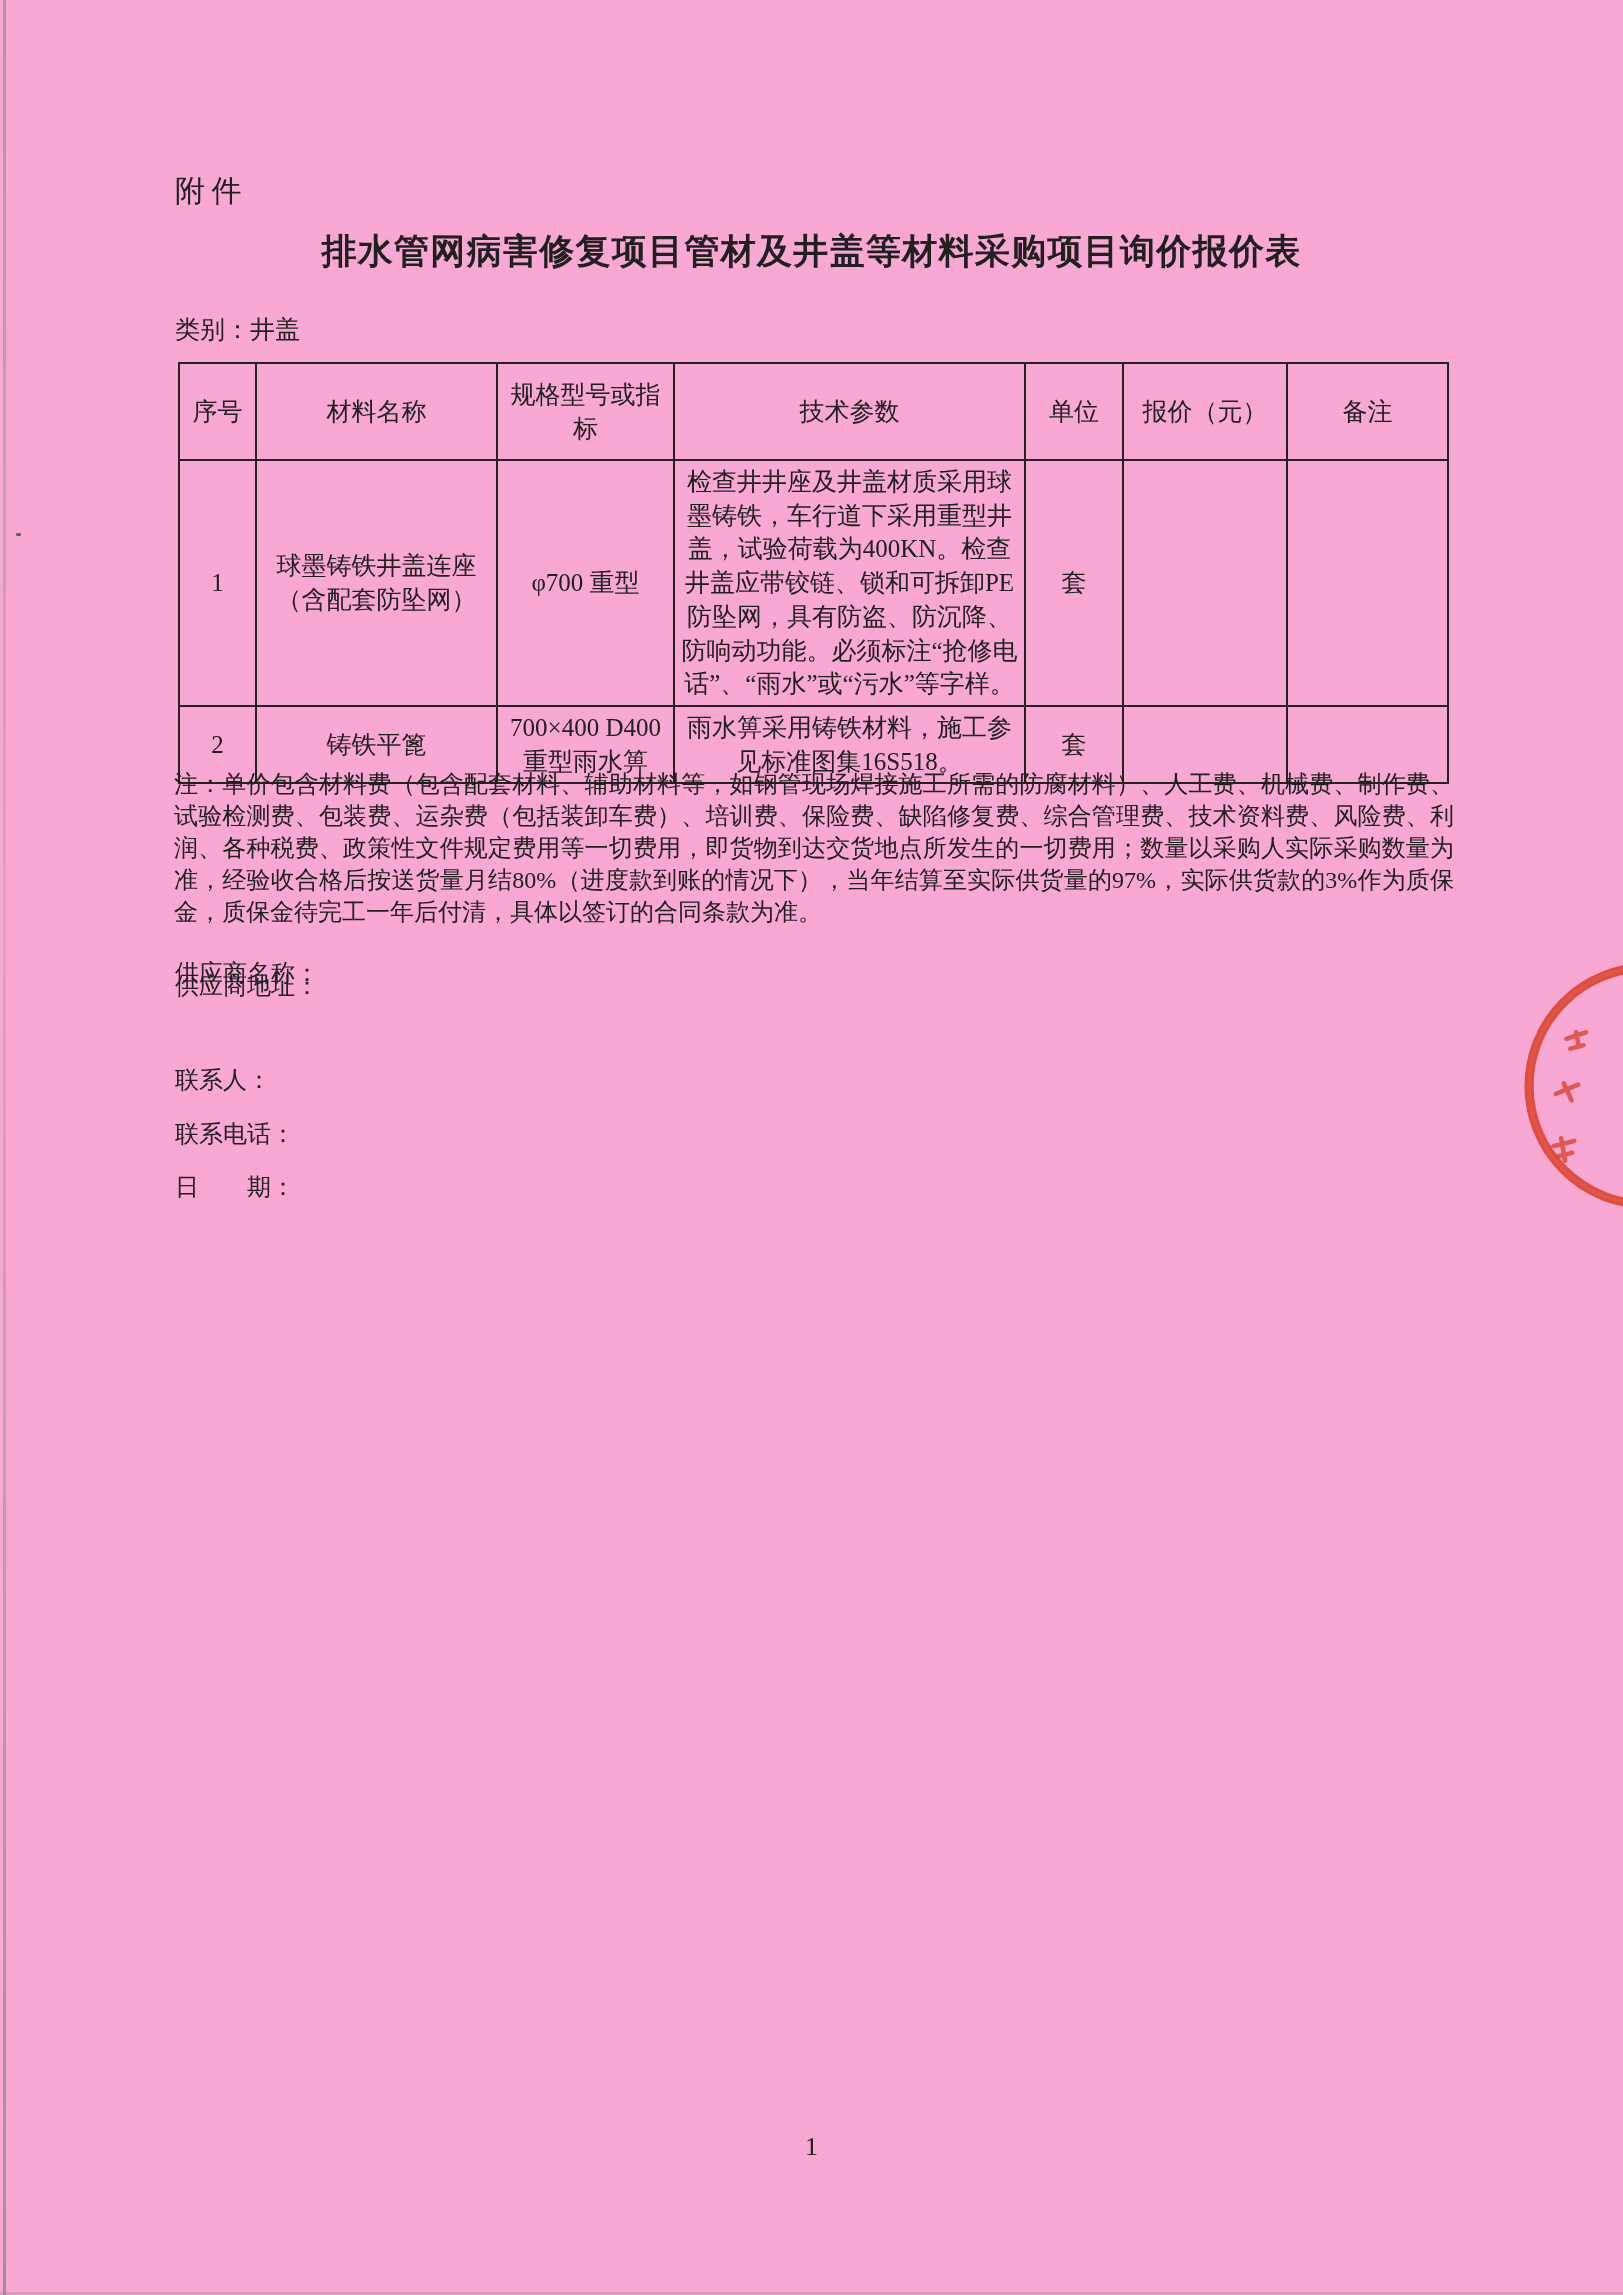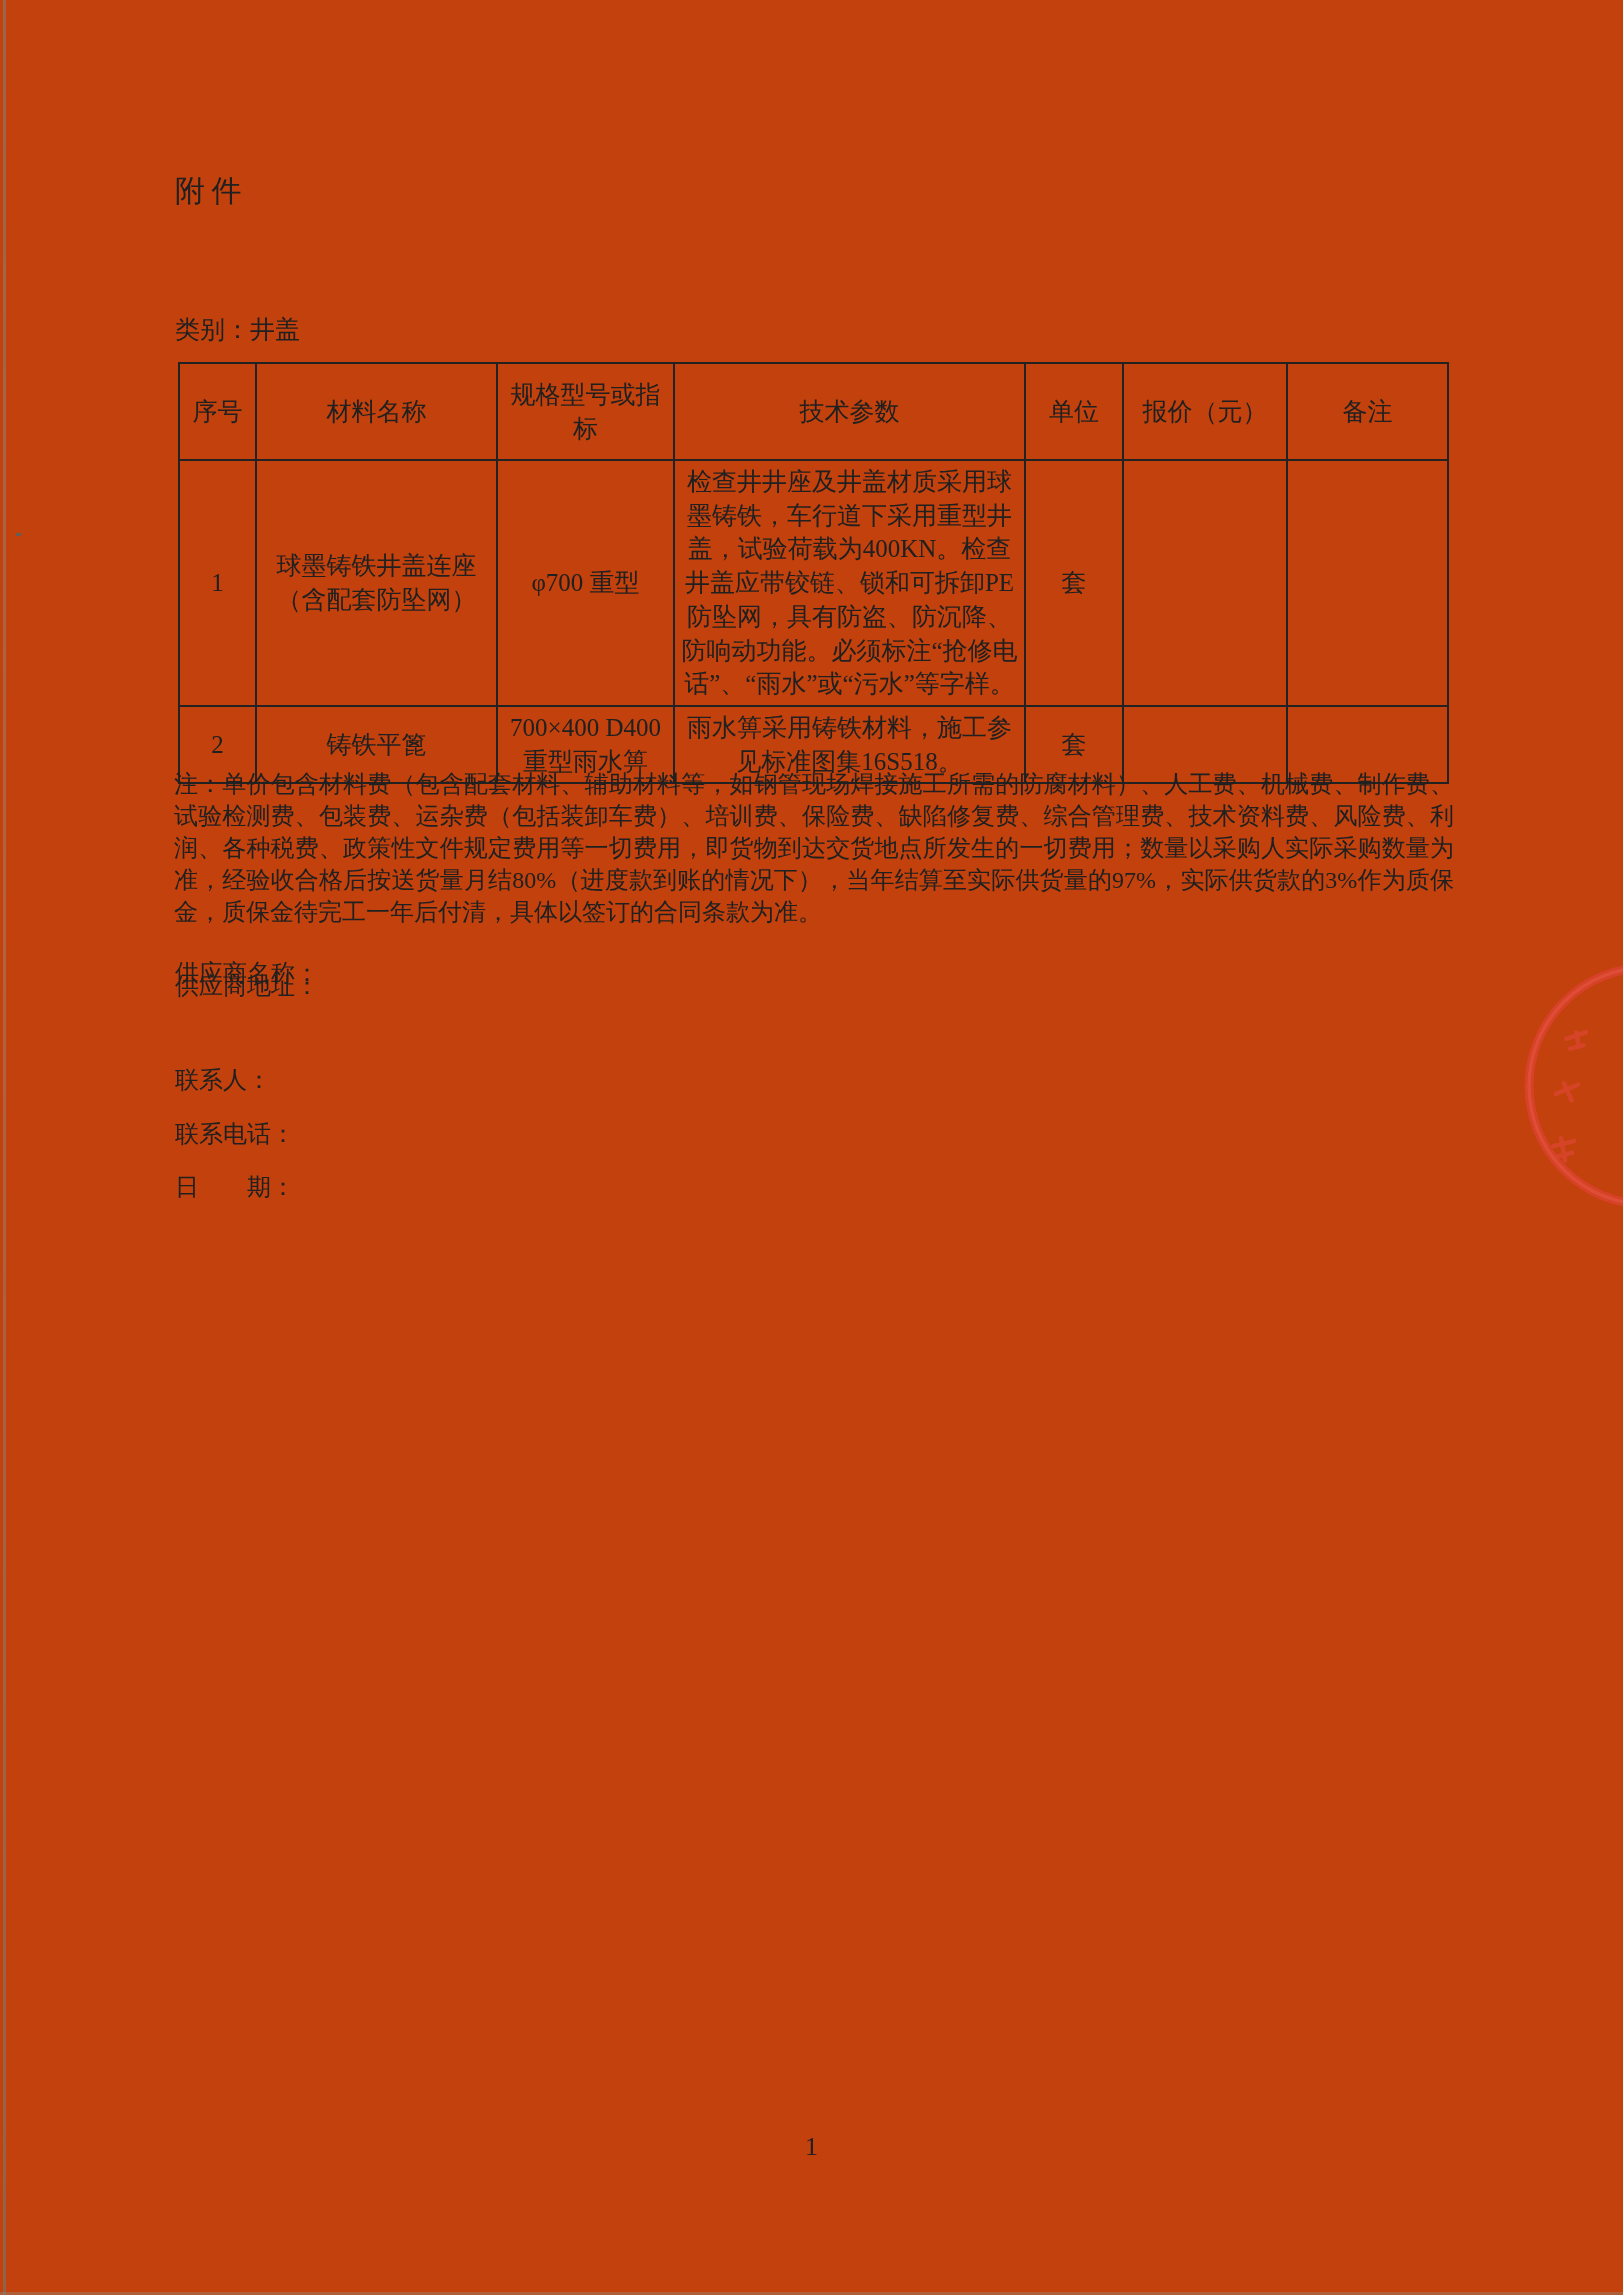--- a/index.html
+++ b/index.html
@@ -1,19 +1,19 @@
 <!DOCTYPE html>
 <html lang="zh" style="font-size:10.5px"><head>
 <meta charset="utf-8">
 <style>
   html,body{margin:0;padding:0;background:#e9ebea;}
   .page{
     position:relative;
     width:1623px;height:2295px;
-    background:#c2410c;
+    background:#f9a8d4;
     font-family:"Liberation Serif","DejaVu Serif",serif;
     color:#202020;
     overflow:hidden;
   }
   
   .scan-edge{
     position:absolute;left:2.6px;top:0;width:3.9px;height:2295px;
     background:linear-gradient(180deg, rgba(120,132,127,.55), rgba(150,160,155,.35) 40%, rgba(110,122,117,.6));
     pointer-events:none;
   }
@@ -76,20 +76,21 @@
 <body>
 
 <div class="page">
 
   <div class="scan-edge"></div>
   <div class="scan-bottom"></div>
   <div class="scan-speck" style="left:15.7px;top:533px;width:5.2px;height:2.6px;"></div>
 
   <div class="attachment">附件</div>
 
+  <div class="title">排水管网病害修复项目管材及井盖等材料采购项目询价报价表</div>
 
   <div class="category">类别：井盖</div>
 
   <table class="quote">
     <colgroup>
       <col class="c-seq">
         <col class="c-name">
         <col class="c-spec">
         <col class="c-params">
       <col class="c-unit">

